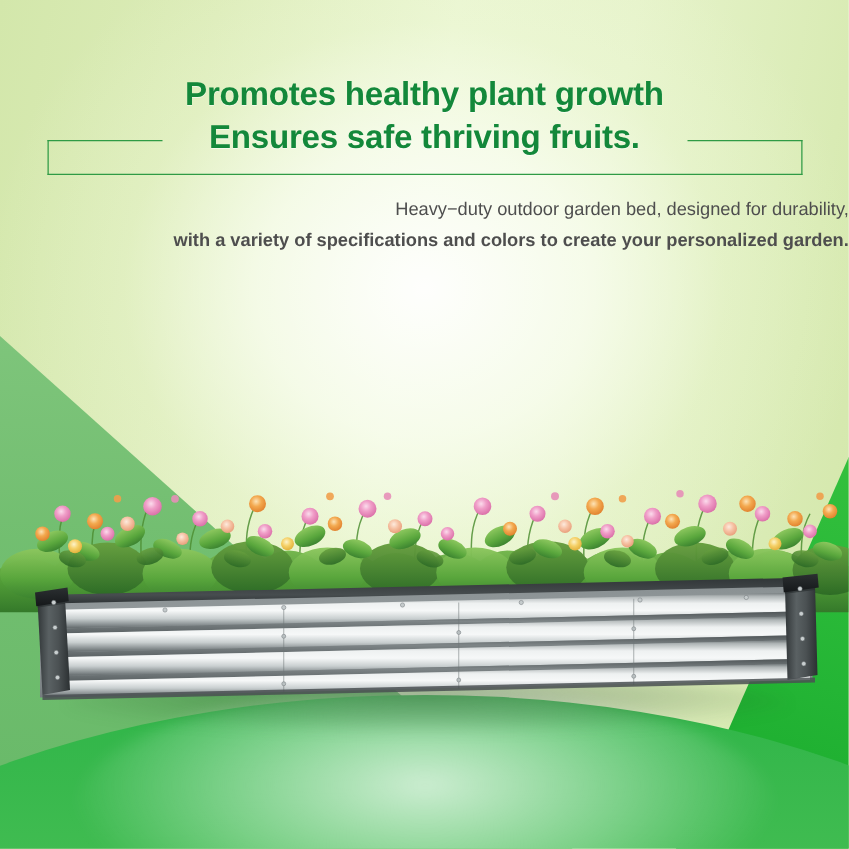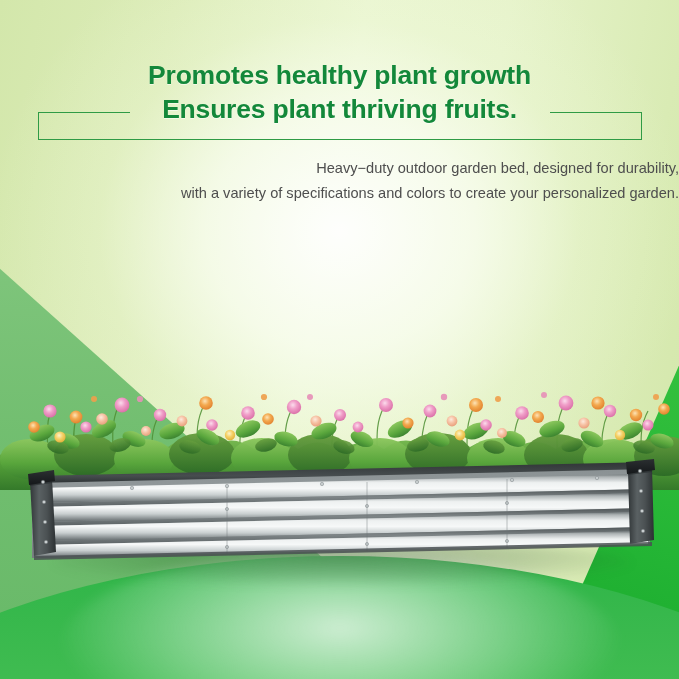--- a/index.html
+++ b/index.html
@@ -135,21 +135,21 @@
 
   .subtitle {
     position:absolute;
     left:0; top:156px; width:679px;
     text-align:right;
     color:#4e4e4e;
     font-size:14.6px;
     line-height:1.72;
     z-index:5;
   }
-  .subtitle .s2 { display:block; }
+  .subtitle .s2 { display:block;font-weight:bold; }
 
   
   .plants {
     position:absolute;
     left:0; top:355px;
     width:679px; height:135px;
     z-index:7;
   }
 
   
@@ -169,21 +169,21 @@
     <div class="wedge-left"></div>
     <div class="wedge-right"></div>
     <div class="hill"></div>
     <div class="light-pool"></div>
   </div>
 
   <div class="header">
 
     <div class="headline">
       <span>Promotes healthy plant growth</span>
-      <span class="l2">Ensures plant thriving fruits.</span>
+      <span class="l2">Ensures safe thriving fruits.</span>
     </div>
 
     <div class="frame-top-left"></div>
     <div class="frame-top-right"></div>
     <div class="frame"></div>
 
     <div class="subtitle">
       <span>Heavy−duty outdoor garden bed, designed for durability,</span>
       <span class="s2">with a variety of specifications and colors to create your personalized garden.</span>
     </div>

